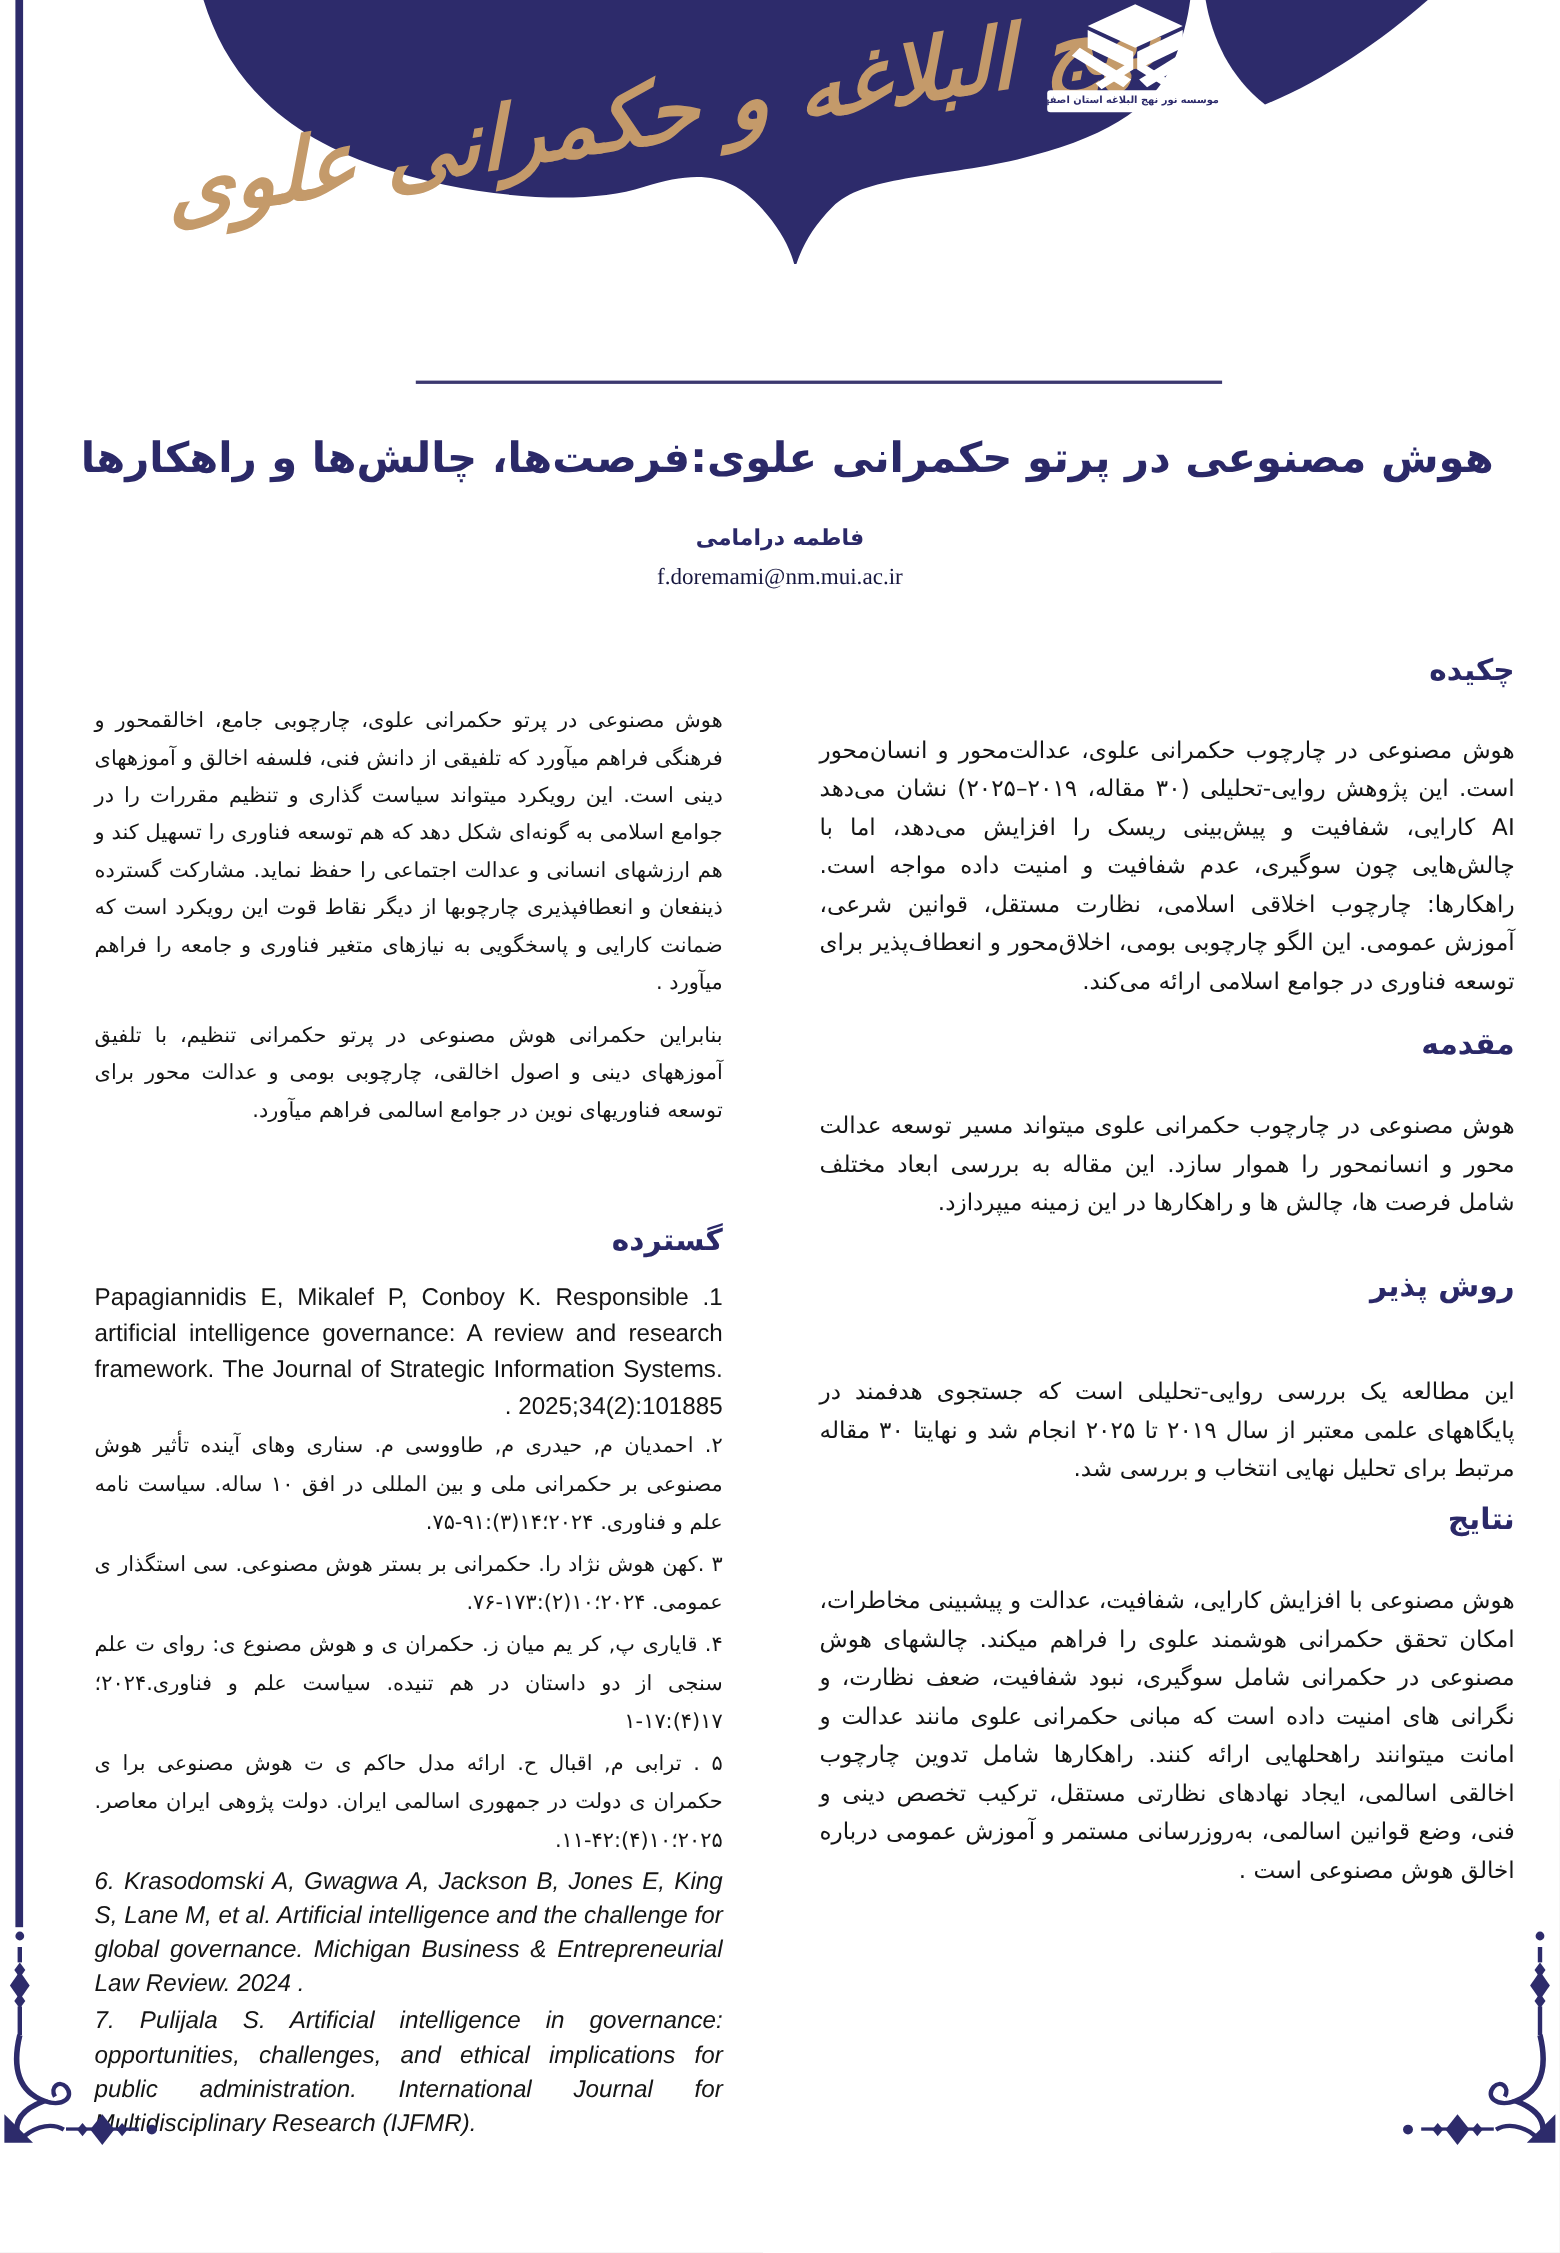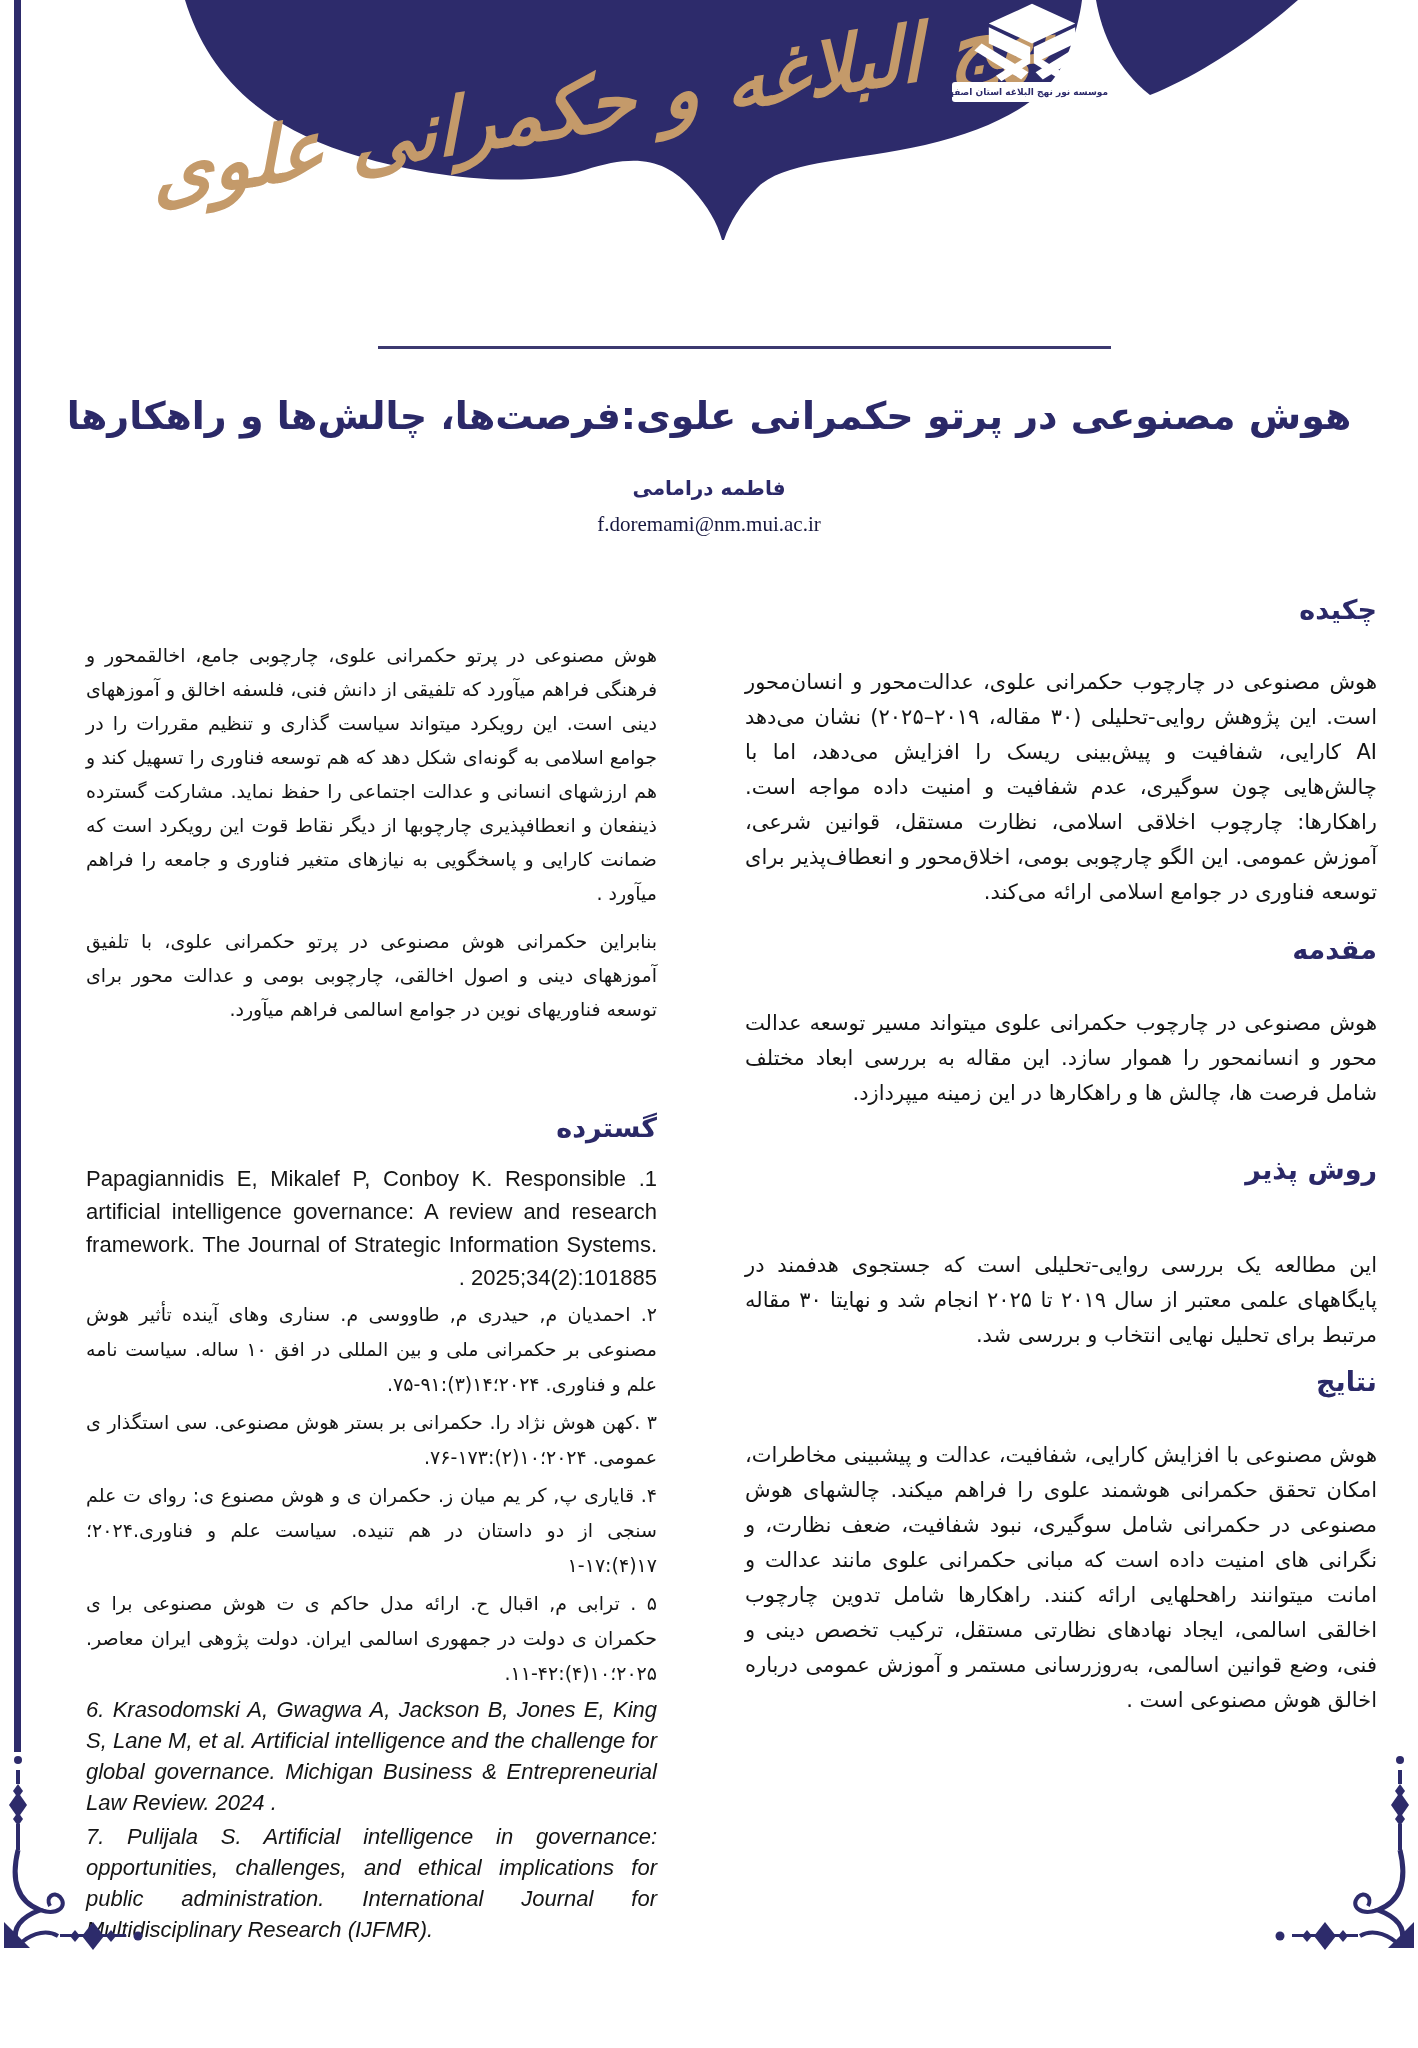--- a/index.html
+++ b/index.html
@@ -34,21 +34,21 @@
     direction:rtl;text-align:center;line-height:20px;
     overflow:hidden;white-space:nowrap;
   }
   .title-rule{
     position:absolute;left:378px;top:346px;width:733px;height:3px;
     background:#3c3970;
   }
   .doc-title{
     position:absolute;left:60px;top:390px;width:1298px;
     margin:0;
-    direction:rtl;text-align:center;
+    direction:rtl;text-align:right;
     font-size:38px;font-weight:bold;color:#2b2968;
     line-height:52px;
   }
   .author{
     position:absolute;left:400px;top:476px;width:618px;
     direction:rtl;text-align:center;
     font-size:20px;font-weight:bold;color:#2b2968;
   }
   .email{
     position:absolute;left:400px;top:512px;width:618px;
@@ -138,21 +138,21 @@
   <h2 class="sec-heading col-right" style="top:934px;">مقدمه</h2>
   <div class="fa-body col-right" style="top:966px;height:112px;">هوش مصنوعی در چارچوب حکمرانی علوی میتواند مسیر توسعه عدالت محور و انسانمحور را هموار سازد. این مقاله به بررسی ابعاد مختلف شامل فرصت ها، چالش ها و راهکارها در این زمینه میپردازد.</div>
 
   <h2 class="sec-heading col-right" style="top:1154px;">روش پذیر</h2>
   <div class="fa-body col-right" style="top:1208px;height:115px;">این مطالعه یک بررسی روایی-تحلیلی است که جستجوی هدفمند در پایگاههای علمی معتبر از سال ۲۰۱۹ تا ۲۰۲۵ انجام شد و نهایتا ۳۰ مقاله مرتبط برای تحلیل نهایی انتخاب و بررسی شد.</div>
 
   <h2 class="sec-heading col-right" style="top:1366px;">نتایج</h2>
   <div class="fa-body col-right" style="top:1398px;height:318px;">هوش مصنوعی با افزایش کارایی، شفافیت، عدالت و پیشبینی مخاطرات، امکان تحقق حکمرانی هوشمند علوی را فراهم میکند. چالشهای هوش مصنوعی در حکمرانی شامل سوگیری، نبود شفافیت، ضعف نظارت، و نگرانی های امنیت داده است که مبانی حکمرانی علوی مانند عدالت و امانت میتوانند راهحلهایی ارائه کنند. راهکارها شامل تدوین چارچوب اخالقی اسالمی، ایجاد نهادهای نظارتی مستقل، ترکیب تخصص دینی و فنی، وضع قوانین اسالمی، به‌روزرسانی مستمر و آموزش عمومی درباره اخالق هوش مصنوعی است .</div>
 
   <div class="fa-body tight col-left" style="top:638px;height:282px;">هوش مصنوعی در پرتو حکمرانی علوی، چارچوبی جامع، اخالقمحور و فرهنگی فراهم میآورد که تلفیقی از دانش فنی، فلسفه اخالق و آموزههای دینی است. این رویکرد میتواند سیاست گذاری و تنظیم مقررات را در جوامع اسلامی به گونه‌ای شکل دهد که هم توسعه فناوری را تسهیل کند و هم ارزشهای انسانی و عدالت اجتماعی را حفظ نماید. مشارکت گسترده ذینفعان و انعطافپذیری چارچوبها از دیگر نقاط قوت این رویکرد است که ضمانت کارایی و پاسخگویی به نیازهای متغیر فناوری و جامعه را فراهم میآورد .</div>
-  <div class="fa-body tight col-left" style="top:924px;height:145px;">بنابراین حکمرانی هوش مصنوعی در پرتو حکمرانی علوی، با تلفیق آموزههای دینی و اصول اخالقی، چارچوبی بومی و عدالت محور برای توسعه فناوریهای نوین در جوامع اسالمی فراهم میآورد.</div>
+  <div class="fa-body tight col-left" style="top:924px;height:145px;">بنابراین حکمرانی هوش مصنوعی در پرتو حکمرانی تنظیم، با تلفیق آموزههای دینی و اصول اخالقی، چارچوبی بومی و عدالت محور برای توسعه فناوریهای نوین در جوامع اسالمی فراهم میآورد.</div>
 
   <h2 class="sec-heading col-left" style="top:1112px;">گسترده</h2>
 
   <div class="refs">
     <p class="ref en-rtl">1. Papagiannidis E, Mikalef P, Conboy K. Responsible artificial intelligence governance: A review and research framework. The Journal of Strategic Information Systems. 2025;34(2):101885 .</p>
     <p class="ref fa">۲. احمدیان م, حیدری م, طاووسی م. سناری وهای آینده تأثیر هوش مصنوعی بر حکمرانی ملی و بین المللی در افق ۱۰ ساله. سیاست نامه علم و فناوری. ۲۰۲۴؛۱۴(۳):۹۱-۷۵.</p>
     <p class="ref fa">۳ .کهن هوش نژاد را. حکمرانی بر بستر هوش مصنوعی. سی استگذار ی عمومی. ۲۰۲۴؛۱۰(۲):۱۷۳-۷۶.</p>
     <p class="ref fa">۴. قایاری پ, کر یم میان ز. حکمران ی و هوش مصنوع ی: روای ت علم سنجی از دو داستان در هم تنیده. سیاست علم و فناوری.۲۰۲۴؛۱۷(۴):۱۷-۱</p>
     <p class="ref fa">۵ . ترابی م, اقبال ح. ارائه مدل حاکم ی ت هوش مصنوعی برا ی حکمران ی دولت در جمهوری اسالمی ایران. دولت پژوهی ایران معاصر. ۲۰۲۵؛۱۰(۴):۴۲-۱۱.</p>
     <p class="ref en">6. Krasodomski A, Gwagwa A, Jackson B, Jones E, King S, Lane M, et al. Artificial intelligence and the challenge for global governance. Michigan Business &amp; Entrepreneurial Law Review. 2024 .</p>

